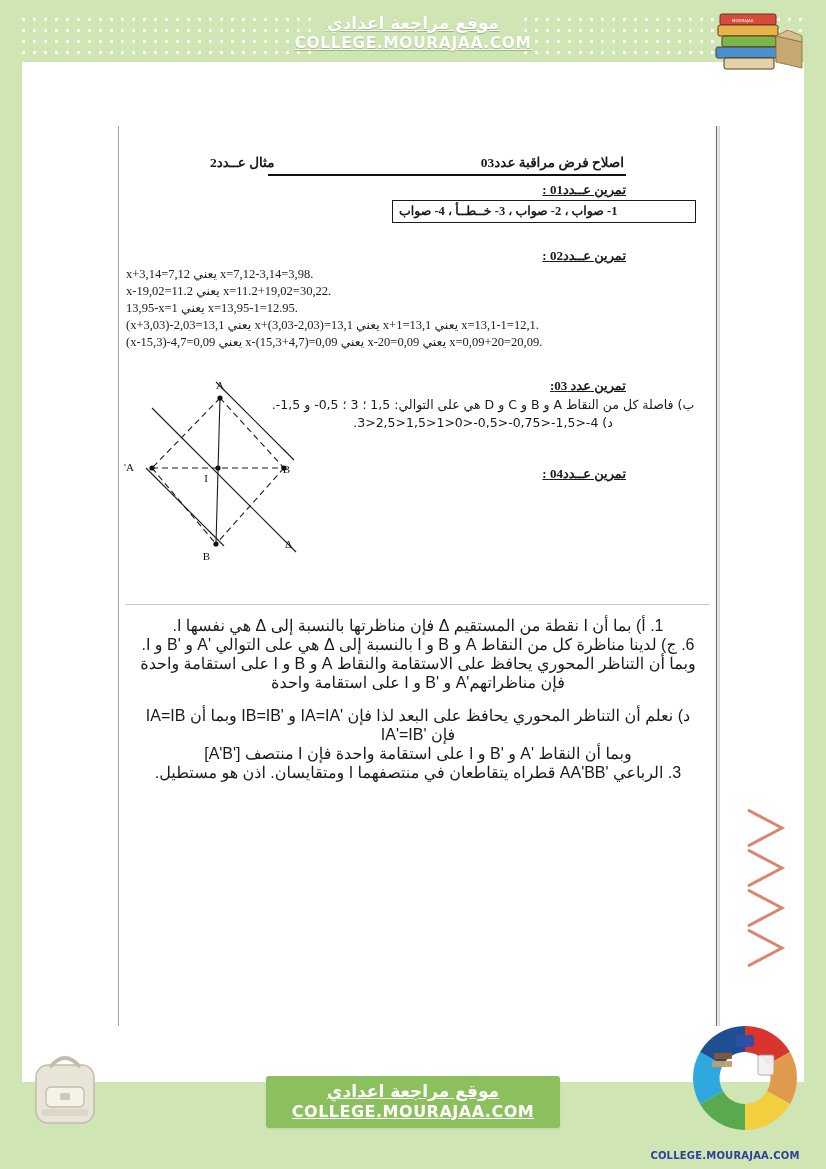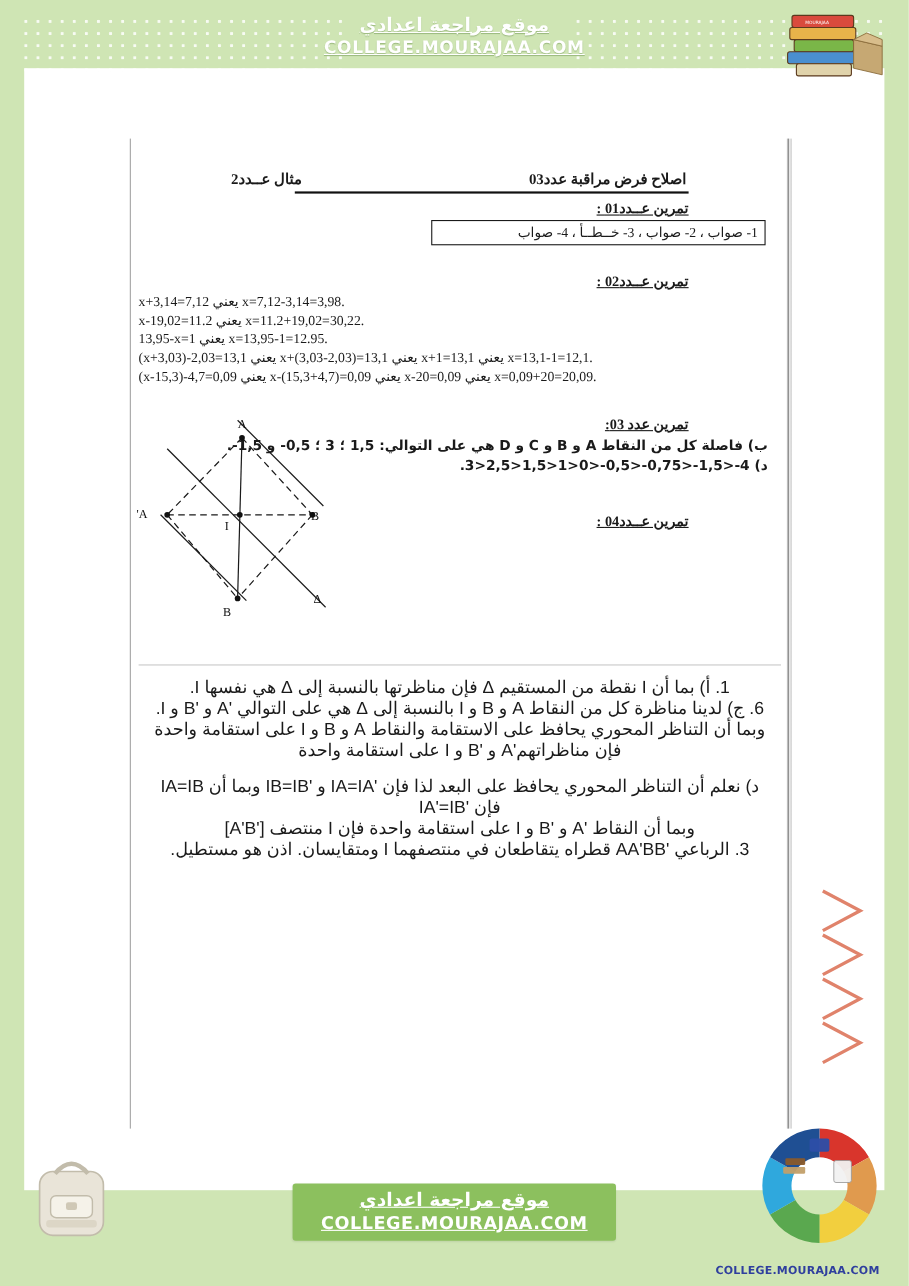--- a/index.html
+++ b/index.html
@@ -109,41 +109,40 @@
 
   .sec-head{
     font-size:13px;font-weight:bold;text-decoration:underline;
     margin:0;padding:0;
   }
 
   .ex1-head{position:absolute;right:92px;top:56px;}
   .ex1-box{
     position:absolute;right:22px;top:74px;width:290px;
     border:1.3px solid #1a1a1a;padding:2px 6px 3px 6px;
-    font-size:12.5px;text-align:right;letter-spacing:.5px;
+    font-size:12.5px;text-align:left;letter-spacing:.5px;font-weight:bold;
   }
   .ex1-note{
     position:absolute;right:22px;top:100px;width:300px;
     font-size:12px;text-align:center;
   }
 
   .ex2-head{position:absolute;right:92px;top:122px;}
   .eqs{
     position:absolute;right:22px;left:8px;top:140px;
     font-size:12.5px;line-height:17px;text-align:left;
     direction:ltr;
   }
   .eqs div{white-space:nowrap;}
 
   .ex3-head{position:absolute;right:92px;top:252px;}
   .ex3-lines{
     position:absolute;right:20px;left:150px;top:270px;
-    font-size:12.5px;line-height:18px;text-align:right;
+    font-size:12.5px;line-height:18px;text-align:center;
     font-family:"DejaVu Sans", sans-serif;
-    font-weight:bold;
   }
   .ex3-lines div{white-space:nowrap;}
   .ex4-head{position:absolute;right:92px;top:340px;}
 
   
   .figure{position:absolute;left:6px;top:250px;width:210px;height:210px;}
 
   .answers{
     position:absolute;right:14px;left:14px;top:490px;
     font-size:16px;line-height:19px;text-align:center;

